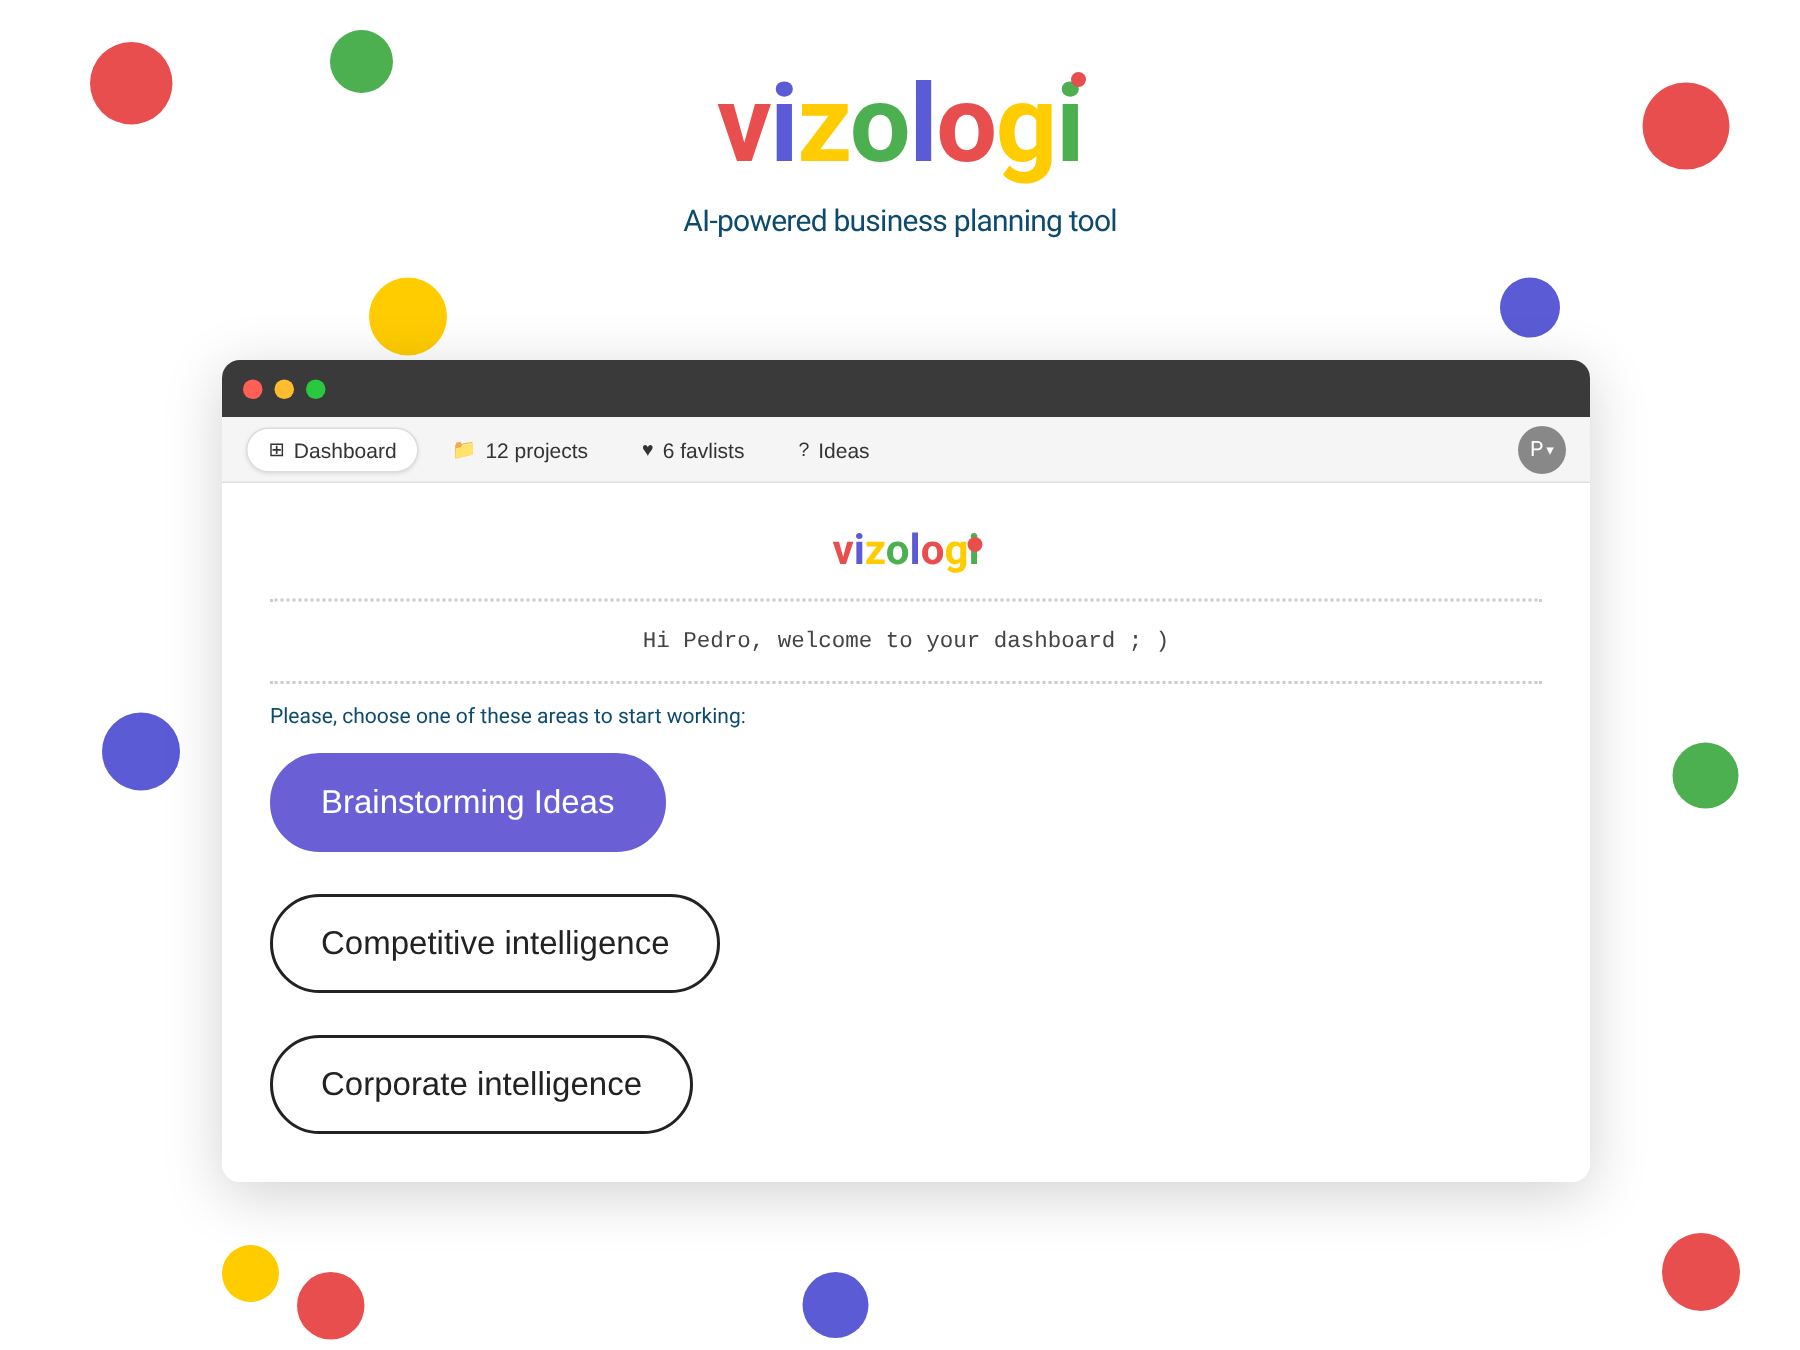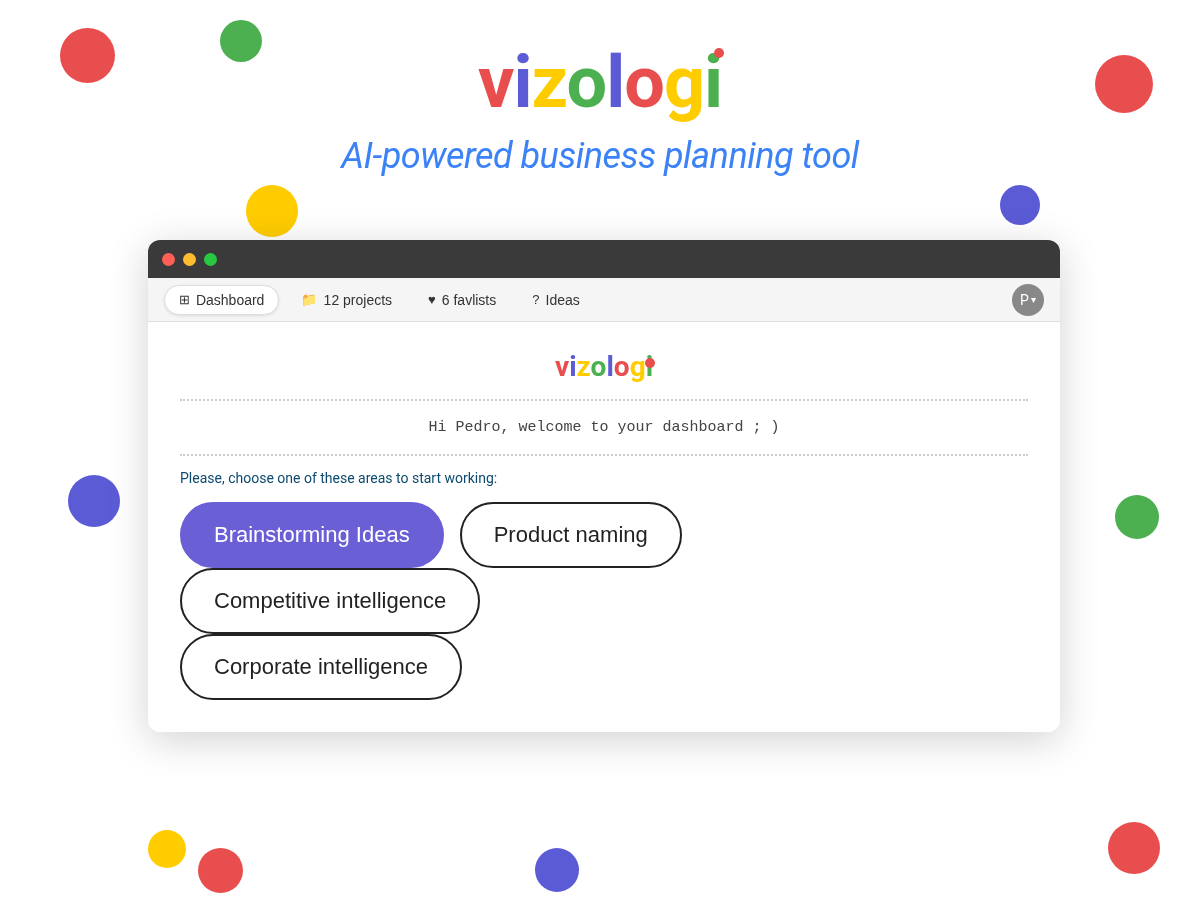--- a/index.html
+++ b/index.html
@@ -51,26 +51,25 @@
       position: absolute;
       width: 10px;
       height: 10px;
       background: #E94E4E;
       border-radius: 50%;
       top: 8px;
       right: -2px;
     }
 
     .subtitle {
-      font-size: 36px;
+      font-size: 20px;
       font-weight: 400;
-      color: #3b82f6;
+      color: #0c4a6e;
       margin-top: 10px;
       letter-spacing: -0.5px;
-      font-style: italic;
     }
 
     
     .browser-window {
       position: absolute;
       left: 148px;
       top: 240px;
       width: 912px;
       background: #fff;
       border-radius: 12px;
@@ -183,21 +182,21 @@
 
     .choose-text {
       font-size: 14px;
       color: #0c4a6e;
       margin: 14px 0 16px;
     }
 
     .areas-grid {
       display: flex;
       flex-direction: column;
-      gap: 0;
+      gap: 28px;
     }
 
     .areas-row {
       display: flex;
       gap: 16px;
     }
 
     .area-btn {
       padding: 18px 32px;
       border-radius: 50px;
@@ -284,21 +283,20 @@
 
     <div class="welcome-text">Hi Pedro, welcome to your dashboard ; )</div>
 
     <hr class="dotted-line">
 
     <div class="choose-text">Please, choose one of these areas to start working:</div>
 
     <div class="areas-grid">
       <div class="areas-row">
         <button class="area-btn active">Brainstorming Ideas</button>
-        <button class="area-btn">Product naming</button>
       </div>
       <div class="areas-row">
         <button class="area-btn">Competitive intelligence</button>
       </div>
       <div class="areas-row">
         <button class="area-btn">Corporate intelligence</button>
       </div>
     </div>
   </div>
 </div>

